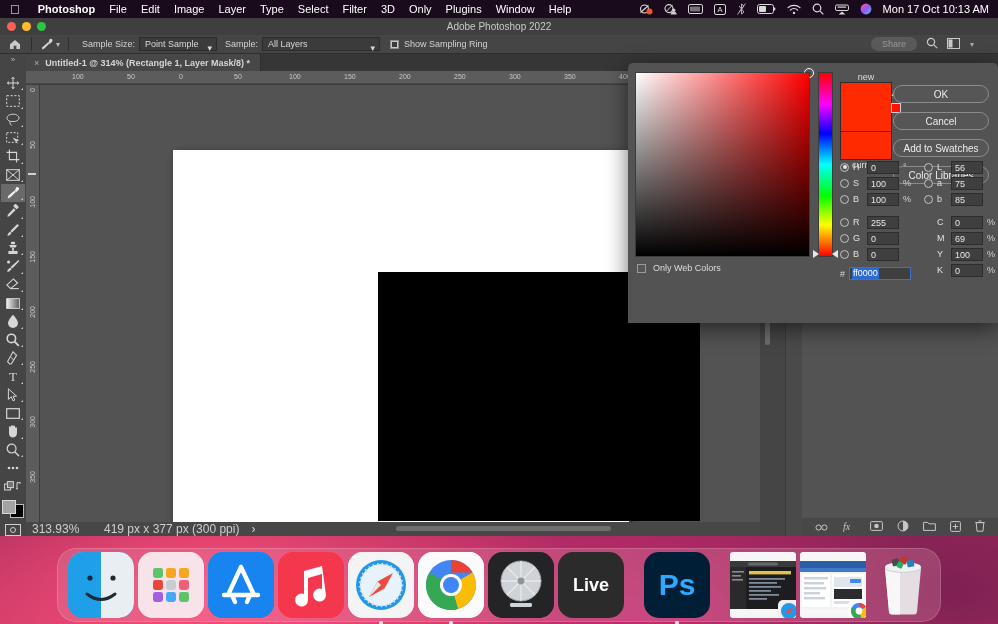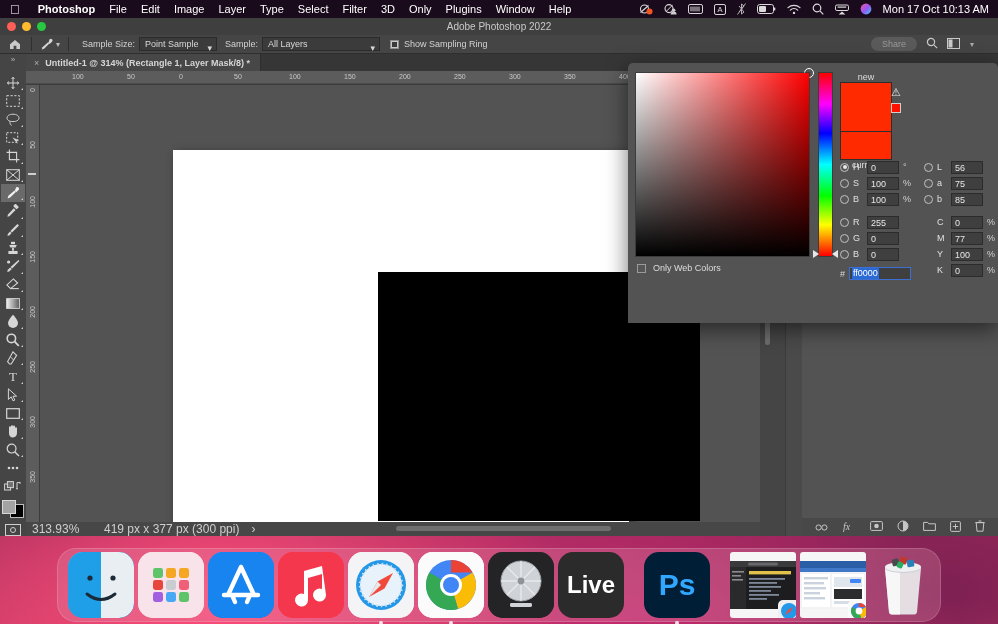--- a/index.html
+++ b/index.html
@@ -262,21 +262,21 @@
   .rundot { position:absolute; bottom:-7px; left:50%; transform:translateX(-50%);
      width:4px; height:4px; border-radius:50%; background:rgba(255,255,255,.85); }
 
   .icn-finder { background:linear-gradient(180deg,#3dc5f5,#1f9fe8); overflow:hidden; }
   .icn-launchpad { background:#f4dfe6; }
   .icn-appstore { background:linear-gradient(180deg,#2f9bf5,#0a6fe0); }
   .icn-music { background:linear-gradient(180deg,#fb5465,#f43a4f); }
   .icn-safari { background:#f2f2f2; }
   .icn-chrome { background:#fff; }
   .icn-logic { background:linear-gradient(180deg,#3a3a3c,#1c1c1e); }
-  .icn-live { background:#2b2b2b; color:#fff; font-size:24px; font-weight:bold;
+  .icn-live { background:#2b2b2b; color:#fff; font-size:18px; font-weight:bold;
       font-family:"Liberation Sans", sans-serif; }
   .icn-ps { background:#001e36; color:#31a8ff; font-size:30px; font-weight:bold; }
   .icn-min { background:#f6f6f6; overflow:hidden; border-radius:3px; }
   .icn-trash { background:none; }
 </style>
 </head>
 <body>
 
 <div id="root">
 
@@ -742,20 +742,26 @@
         <div class="sw-new" style="background: rgb(255, 42, 0);"></div>
         <div class="sw-cur" style="background: rgb(255, 42, 0);"></div>
         <div class="sw-label">current</div>
       </div>
 
       <div class="warn-col">
         <div class="warn-tri">⚠</div>
         <div class="warn-sw" style="background: rgb(255, 17, 0);"></div>
       </div>
 
+      <div class="dlg-buttons">
+        <div class="dlg-btn">OK</div>
+        <div class="dlg-btn">Cancel</div>
+        <div class="dlg-btn">Add to Swatches</div>
+        <div class="dlg-btn">Color Libraries</div>
+      </div>
 
       <div class="webcolors">
         <span class="box"></span>
         <span>Only Web Colors</span>
       </div>
 
       <div class="fields">
         <div class="col-left">
           <div class="frow">
             <span class="radio on"></span>
@@ -818,21 +824,21 @@
           <div style="height:7px"></div>
           <div class="frow">
             <span class="radio blank"></span>
             <span class="flab">C</span>
             <span class="finput">0</span>
             <span class="funit">%</span>
           </div>
           <div class="frow">
             <span class="radio blank"></span>
             <span class="flab">M</span>
-            <span class="finput">77</span>
+            <span class="finput">69</span>
             <span class="funit">%</span>
           </div>
           <div class="frow">
             <span class="radio blank"></span>
             <span class="flab">Y</span>
             <span class="finput">100</span>
             <span class="funit">%</span>
           </div>
           <div class="frow">
             <span class="radio blank"></span>

